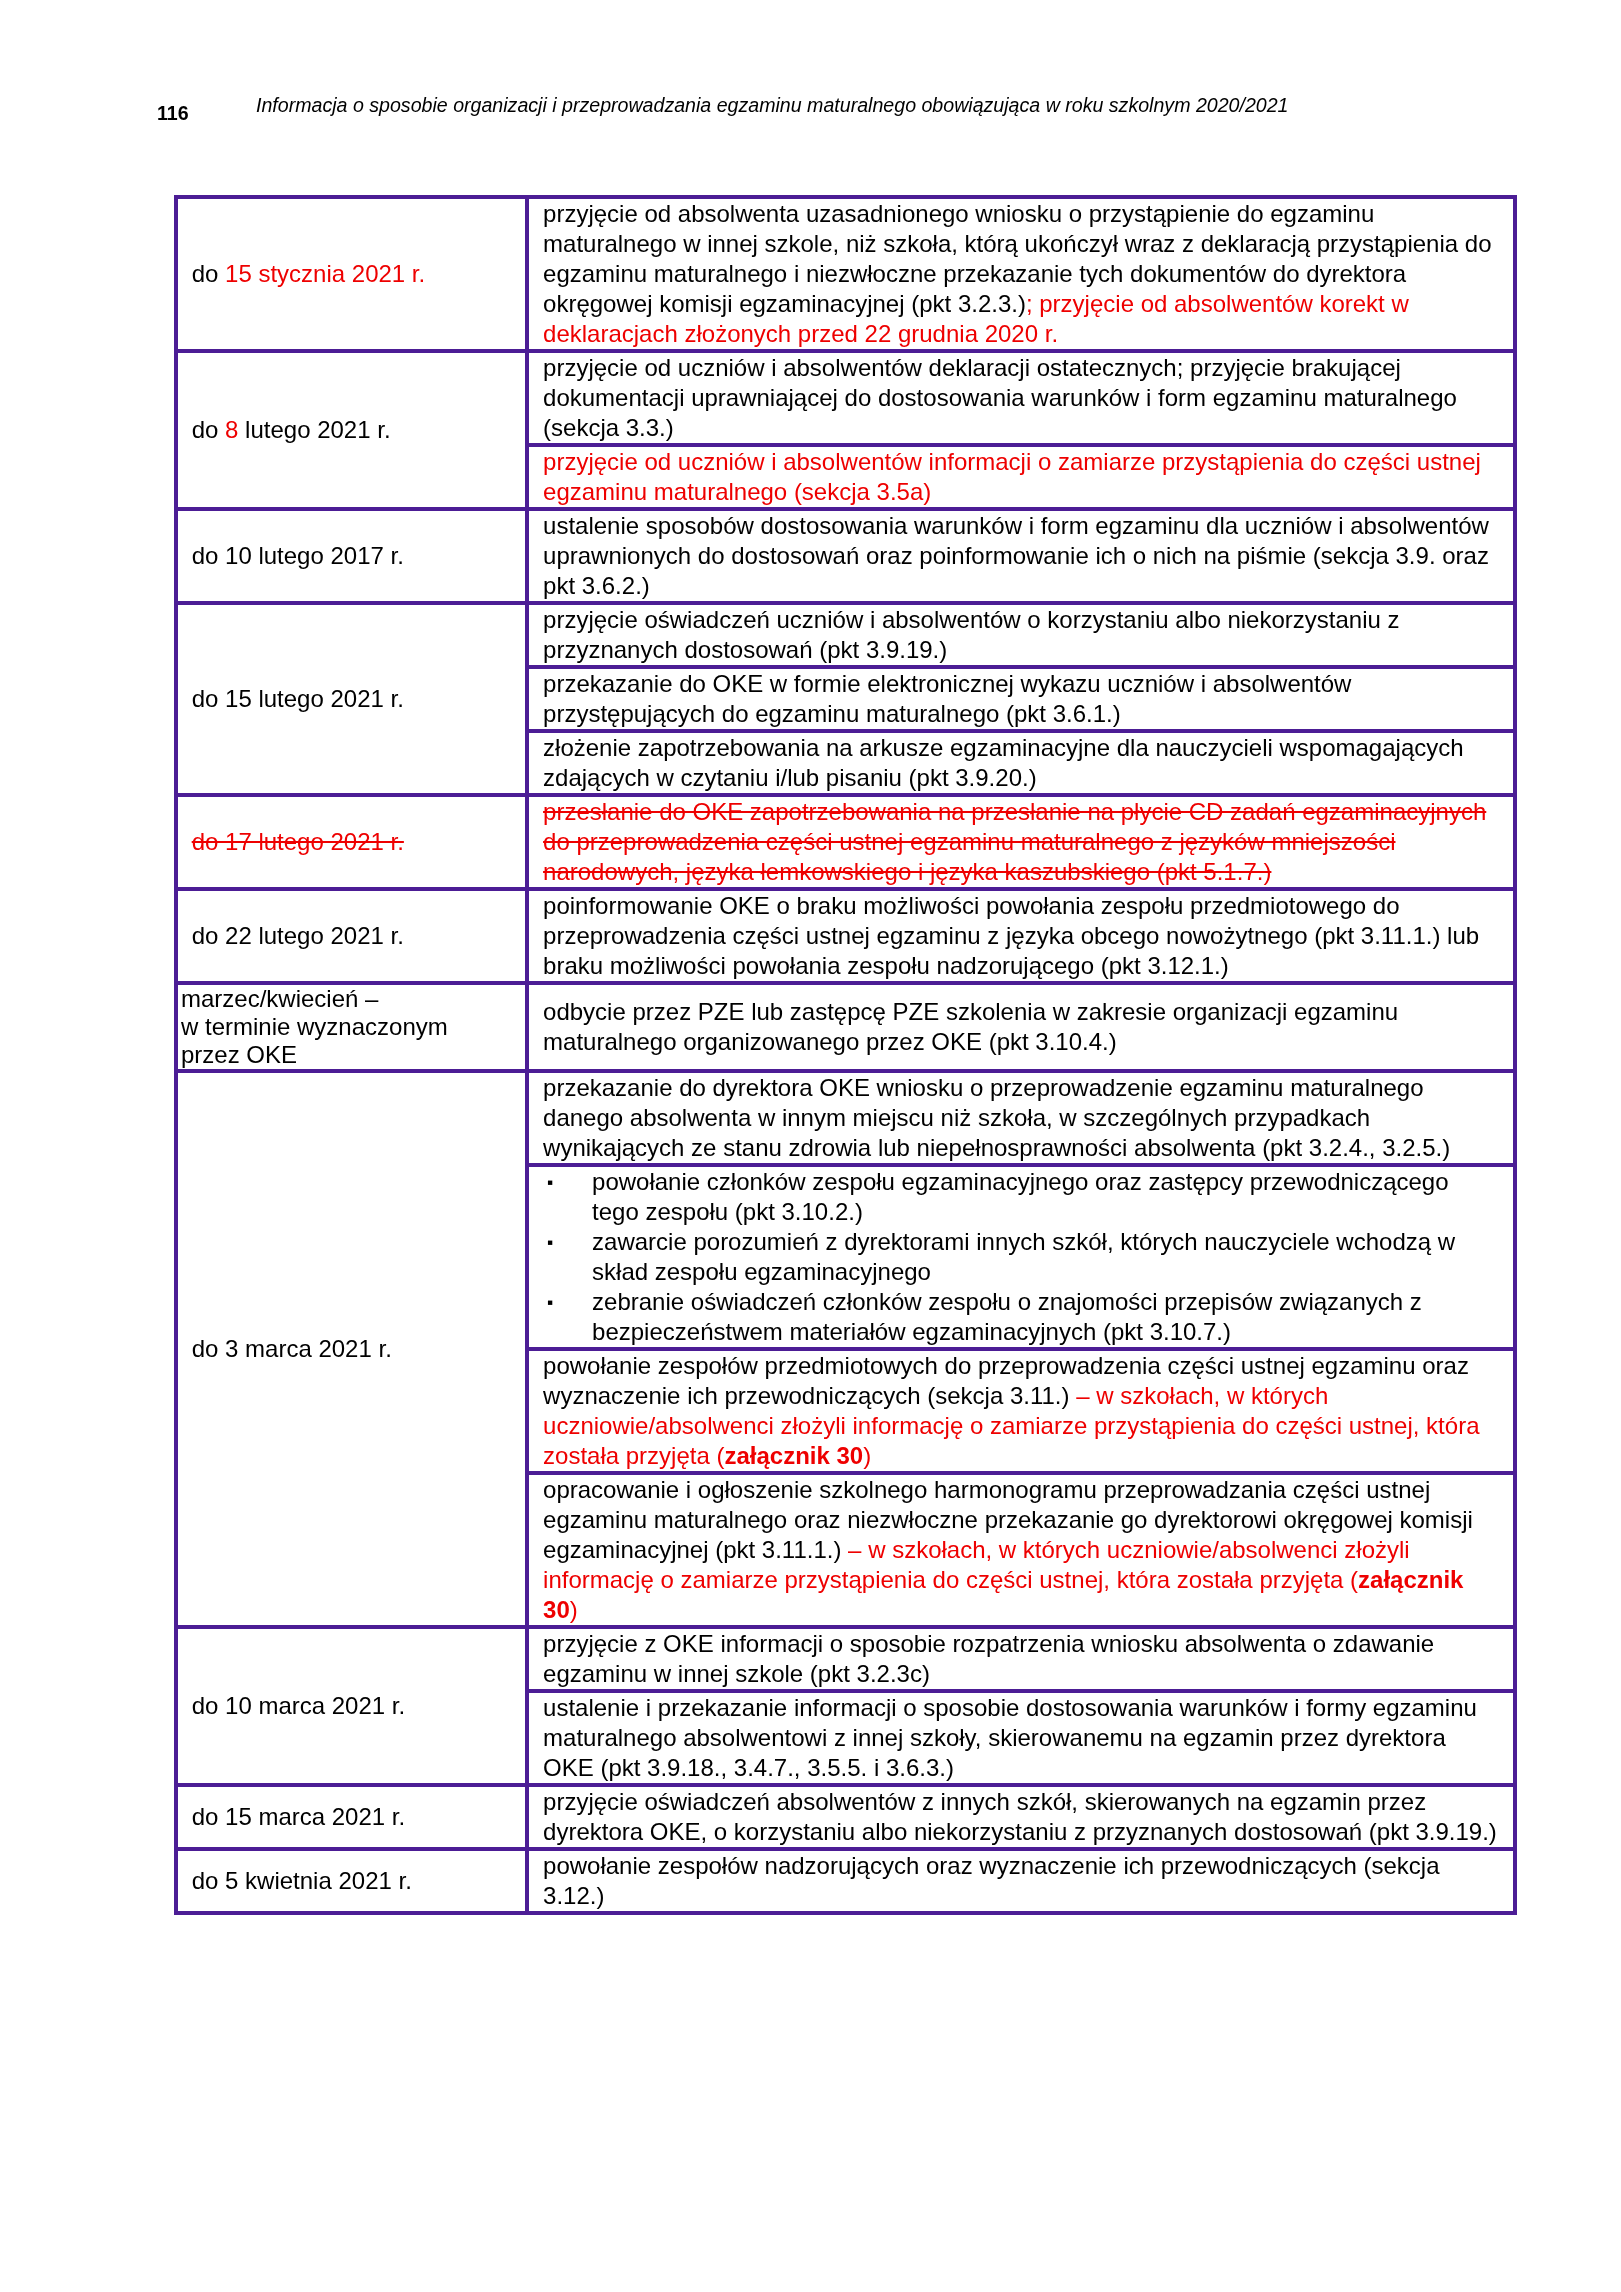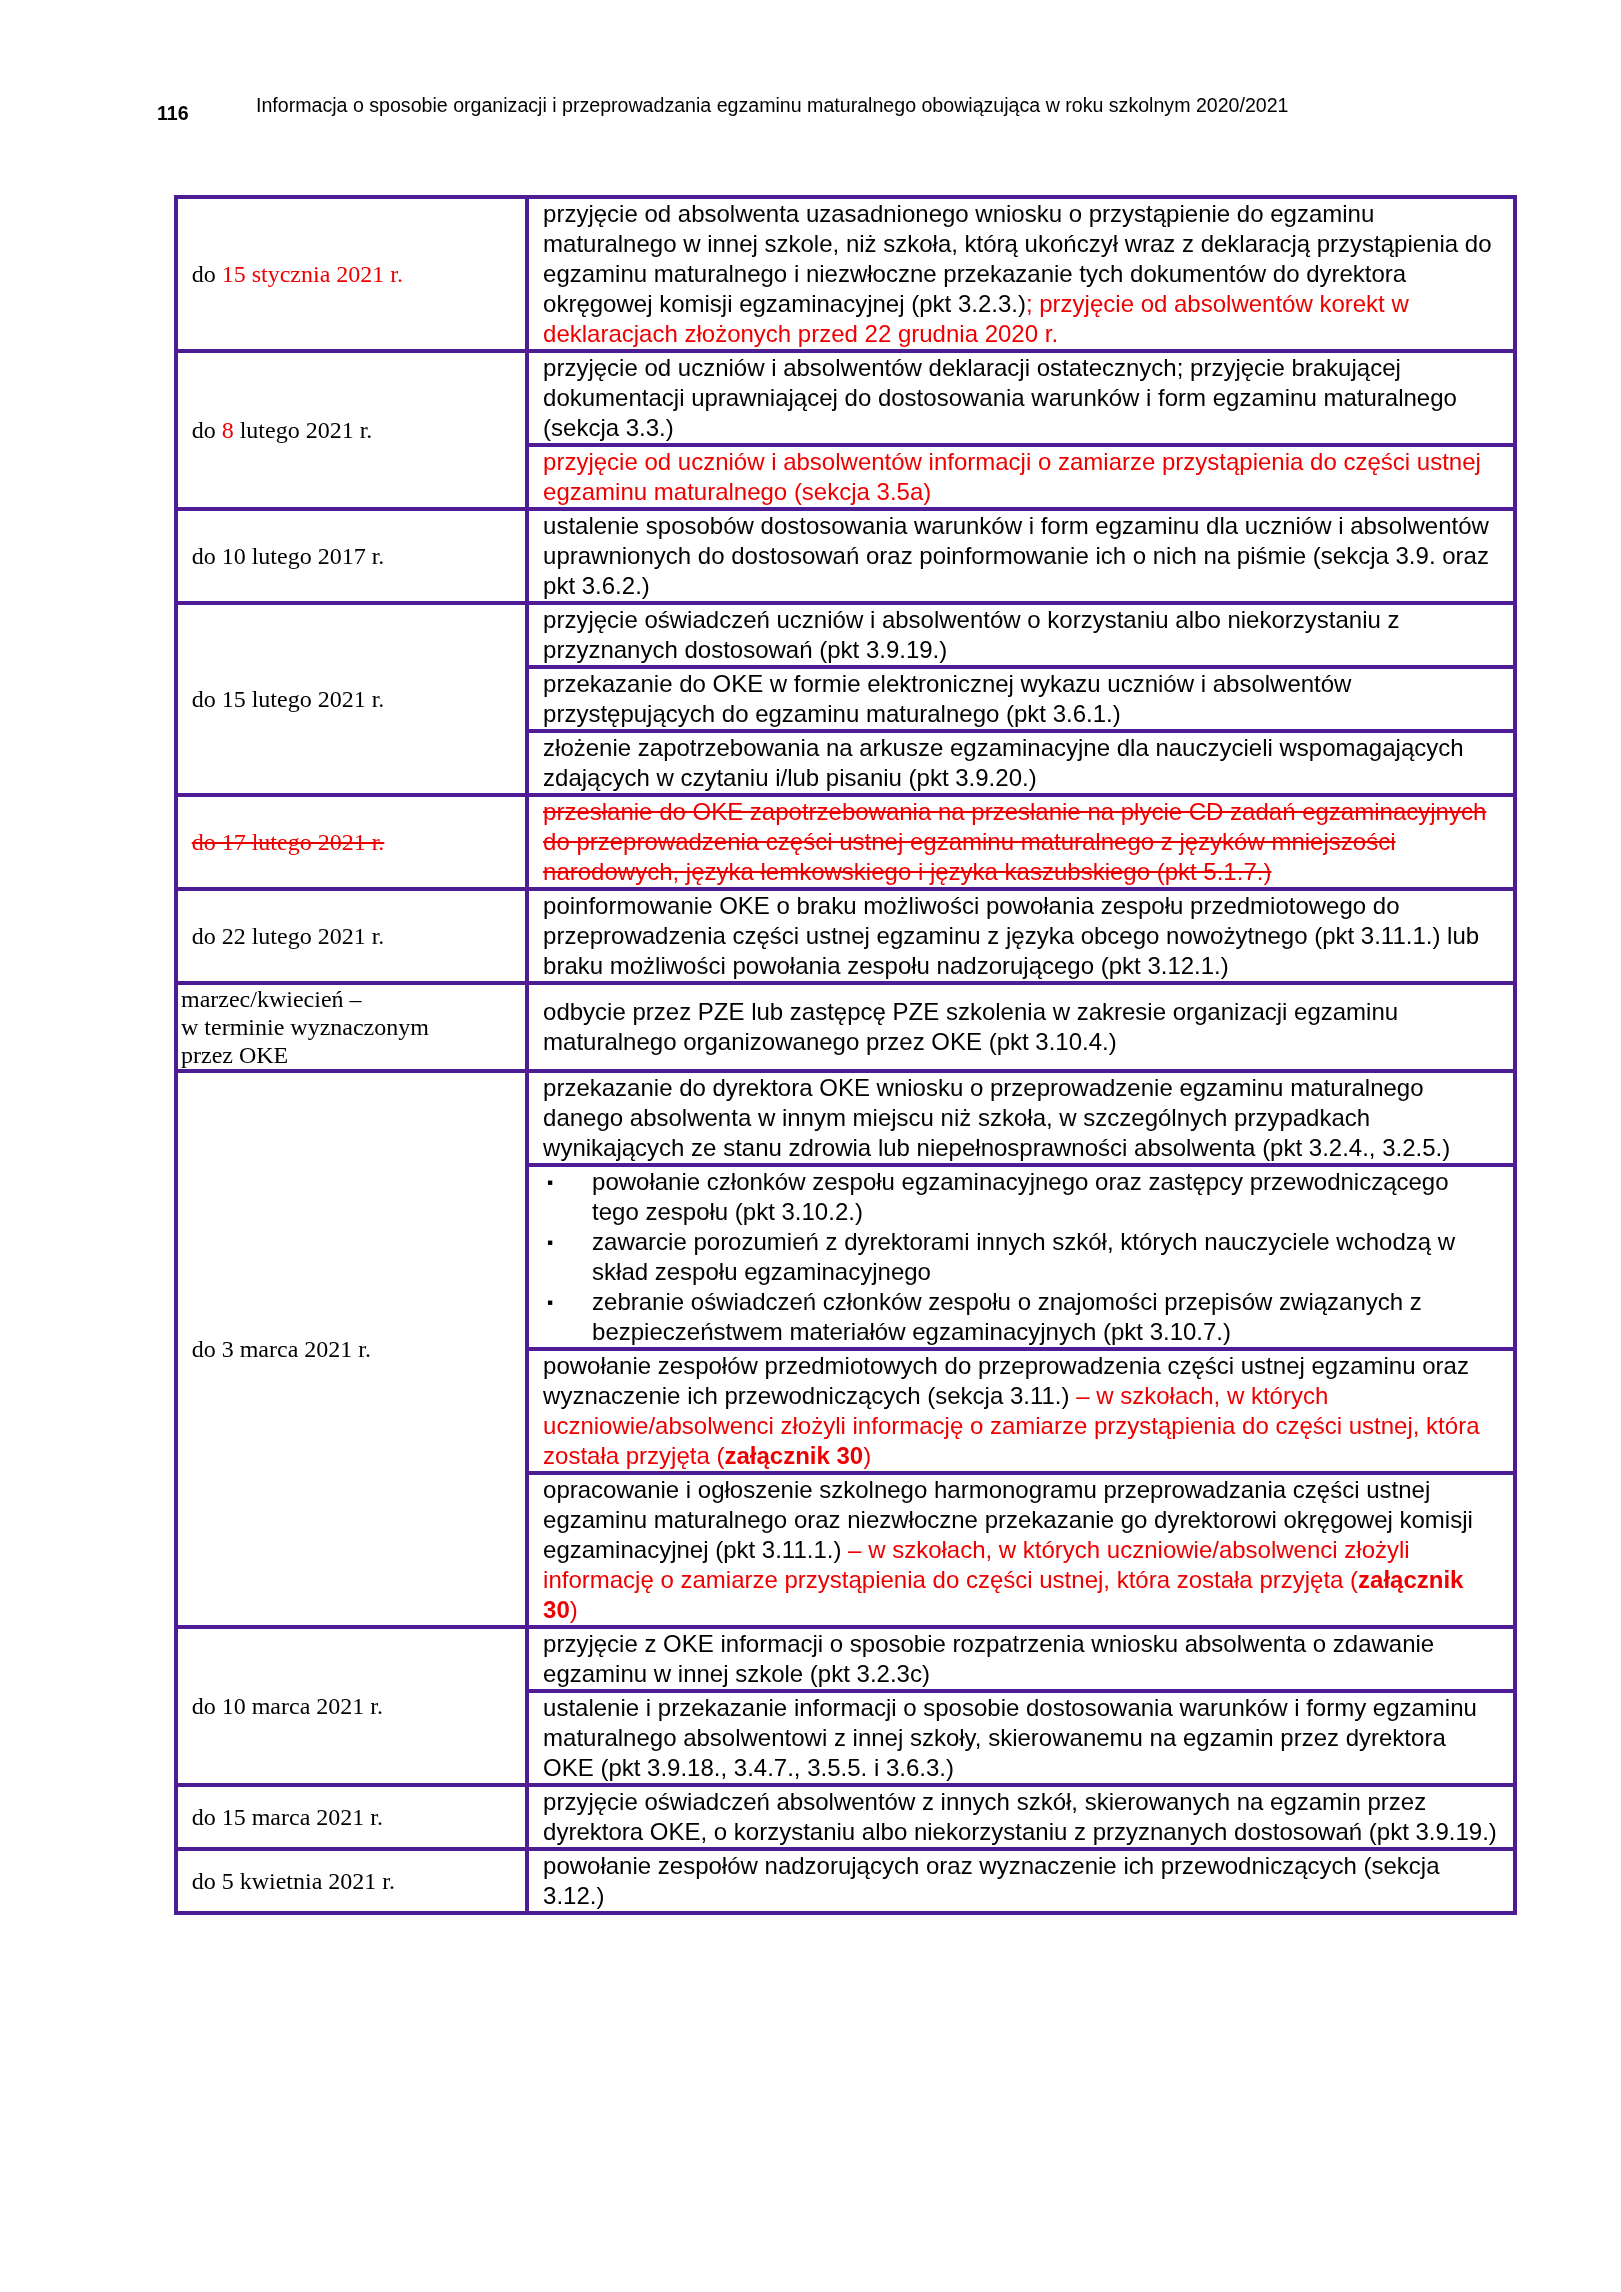--- a/index.html
+++ b/index.html
@@ -1,22 +1,22 @@
 <!DOCTYPE html>
 <html><head>
 <meta charset="utf-8">
 <style>
   html, body { margin: 0; padding: 0; background: #ffffff; }
   body { width: 1621px; height: 2293px; position: relative; font-family: "Liberation Sans", sans-serif; color: #000; }
   .header { position: absolute; top: 94px; left: 157px; width: 1372px; font-size: 19.6px; line-height: 23.5px; }
   .page-num { position: absolute; left: 0; top: 8px; font-weight: bold; }
-  .header-title { position: absolute; left: 99px; top: 0; white-space: nowrap; }
+  .header-title { position: absolute; left: 99px; top: 0; font-style: italic; white-space: nowrap; }
   table.sched { position: absolute; top: 195px; left: 174px; width: 1343px; border-collapse: collapse; font-size: 24px; line-height: 30px; }
   table.sched td { border: 4px solid #4c1d95; vertical-align: middle; padding: 0 13.7px; }
-  td.date { width: 320px; font-family: Liberation Serif, serif; }
+  td.date { width: 320px; }
   td.desc { padding: 0 11.8px 0 15.7px; }
   .red { color: #ee0000; }
   .strike { color: #ee0000; text-decoration: line-through; }
   .bold { font-weight: bold; }
   ul.bullets { list-style: none; margin: 0; padding: 0; }
   ul.bullets li { position: relative; padding-left: 49px; }
   ul.bullets li .bullet { position: absolute; left: 3.9px; top: 0; font-size: 17.6px; }
 </style>
 </head>
 <body>

